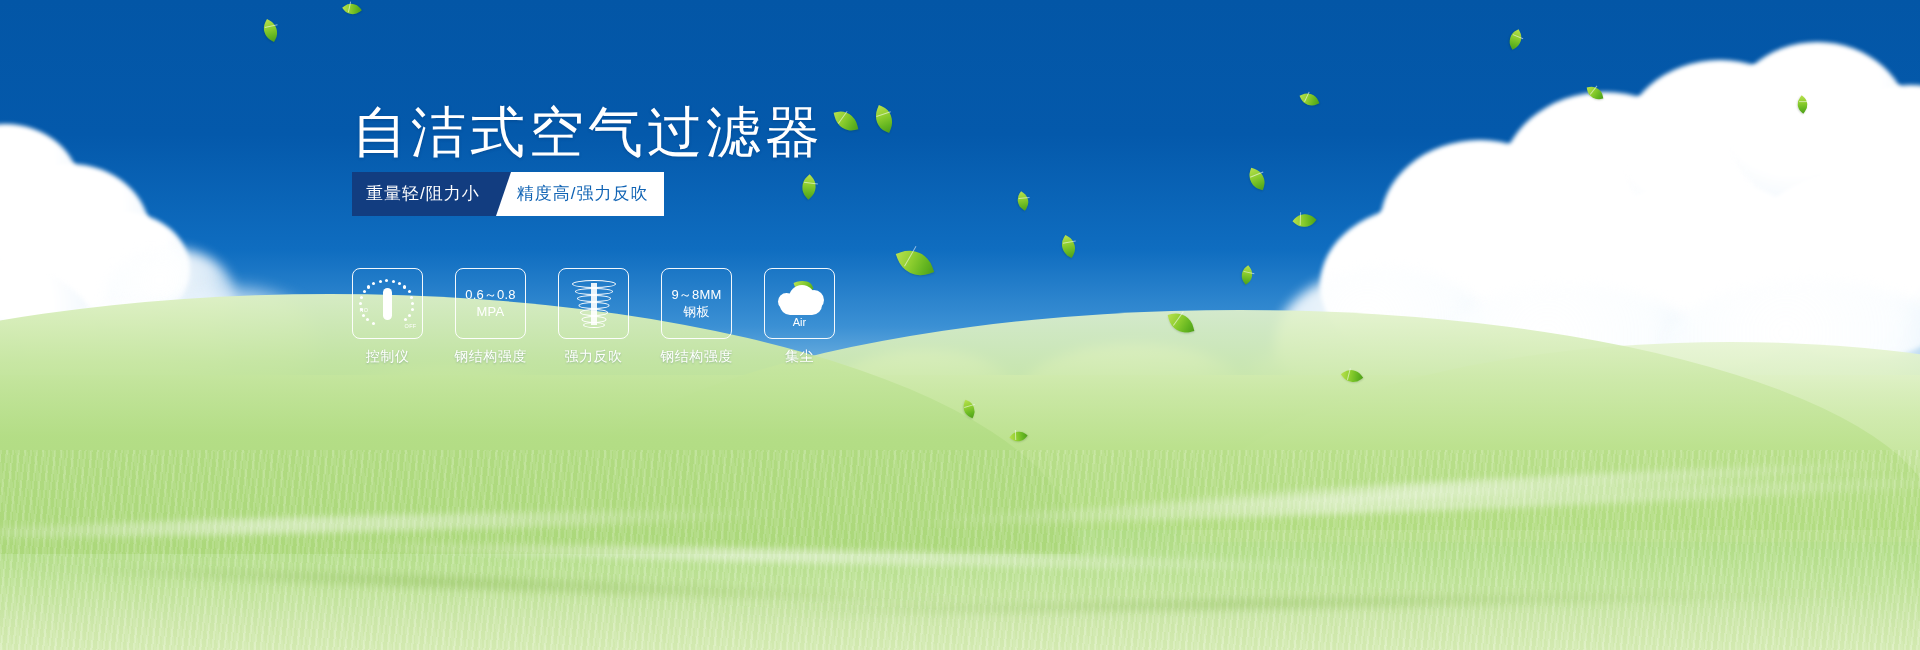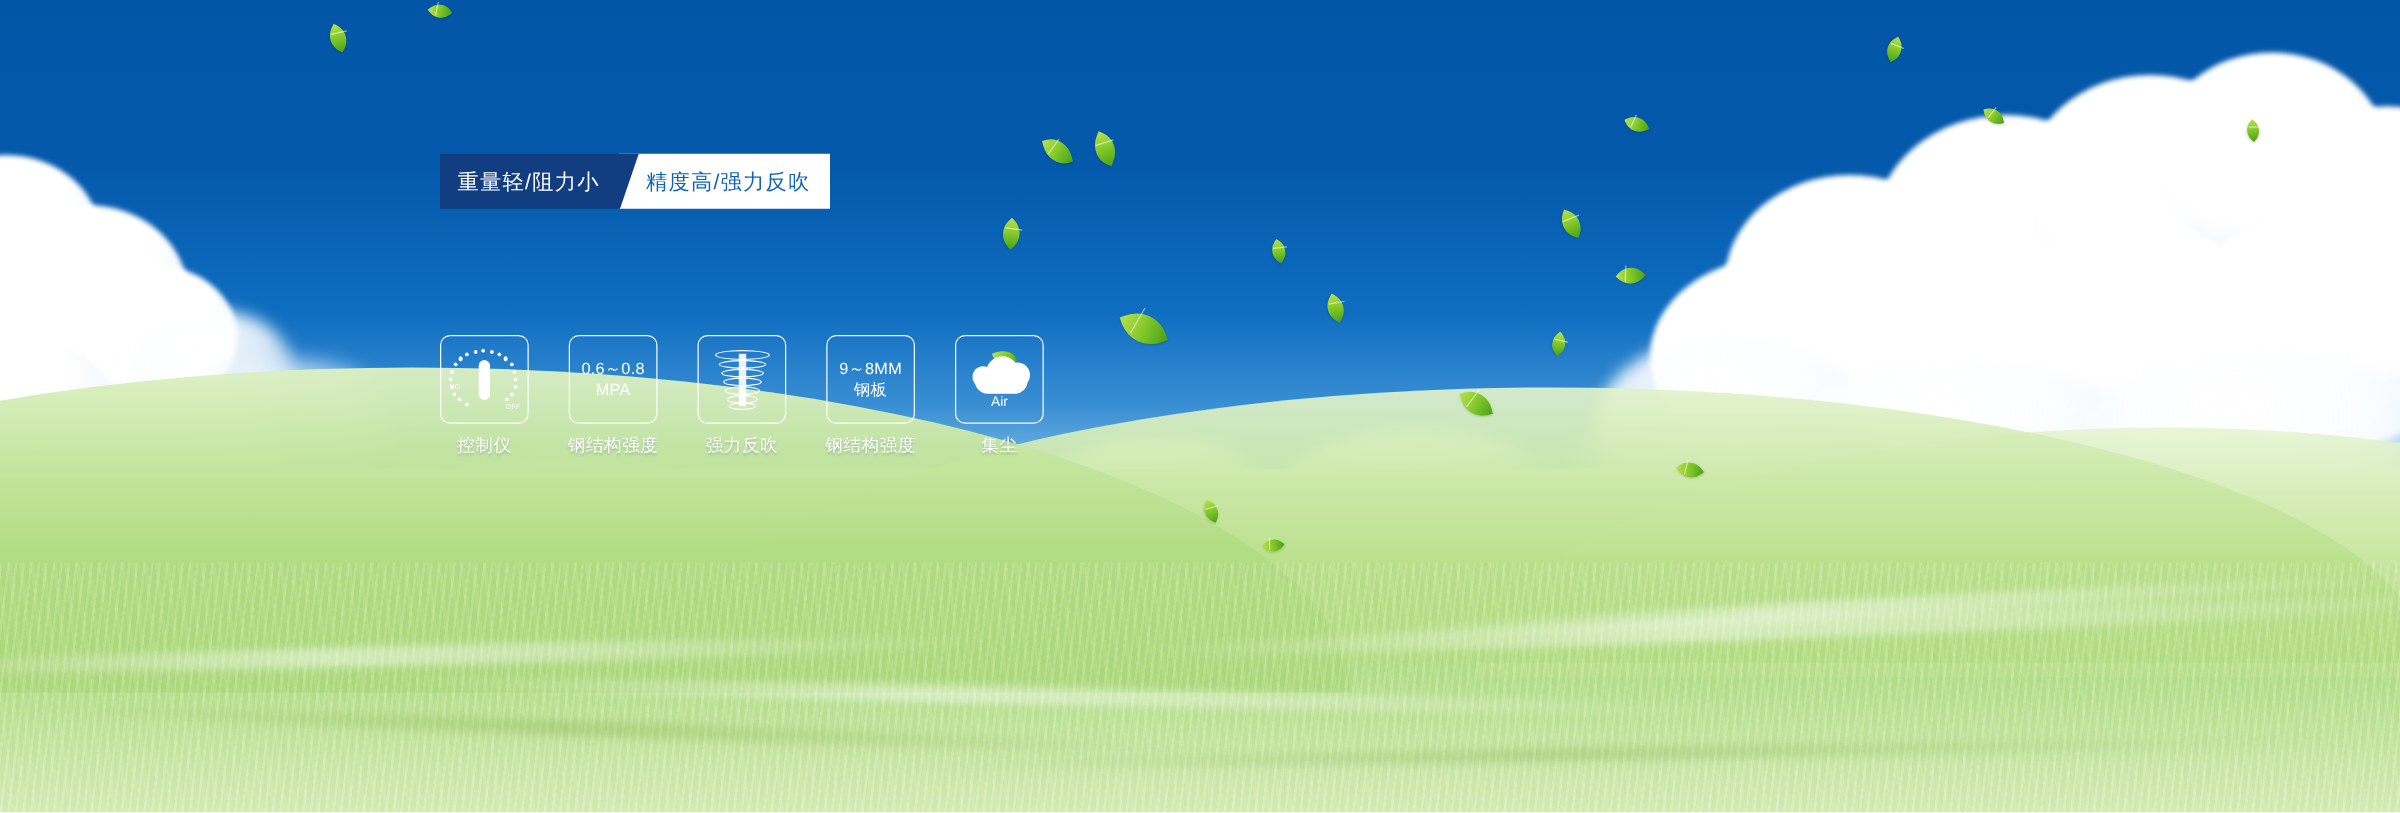--- a/index.html
+++ b/index.html
@@ -121,21 +121,21 @@
     font-size: 55px;
     letter-spacing: 4px;
     line-height: 1.12;
     font-weight: 400;
     text-shadow: 0 1px 3px rgba(0,40,90,0.28);
     white-space: nowrap;
   }
 
   .tabs {
     display: flex;
-    margin-top: 21px;
+    margin-top: 8px;
     height: 44px;
     width: 318px;
   }
   .tab {
     display: flex; align-items: center; justify-content: center;
     font-size: 17px;
     letter-spacing: 1px;
     height: 44px;
     white-space: nowrap;
   }
@@ -330,20 +330,21 @@
   <div class="leaf" style="left:900px;  top:248px; width:30px; height:30px; transform:rotate(-20deg);"></div>
   <div class="leaf" style="left:800px;  top:178px; width:18px; height:18px; transform:rotate(48deg);"></div>
   <div class="leaf" style="left:836px;  top:110px; width:20px; height:22px; transform:rotate(-14deg);"></div>
   <div class="leaf" style="left:874px;  top:108px; width:20px; height:22px; transform:rotate(22deg);"></div>
   <div class="leaf" style="left:1016px; top:194px; width:14px; height:14px; transform:rotate(34deg);"></div>
   <div class="leaf" style="left:1344px; top:368px; width:16px; height:16px; transform:rotate(-36deg);"></div>
   <div class="leaf" style="left:962px;  top:402px; width:14px; height:14px; transform:rotate(24deg);"></div>
   <div class="leaf" style="left:1012px; top:430px; width:13px; height:13px; transform:rotate(-52deg);"></div>
 
   <div class="content">
+    <div class="title">自洁式空气过滤器</div>
 
     <div class="tabs">
       <div class="tab tab-primary">重量轻/阻力小</div>
       <div class="tab tab-secondary">精度高/强力反吹</div>
     </div>
   </div>
 
   <div class="features">
 
     <div class="feature">

